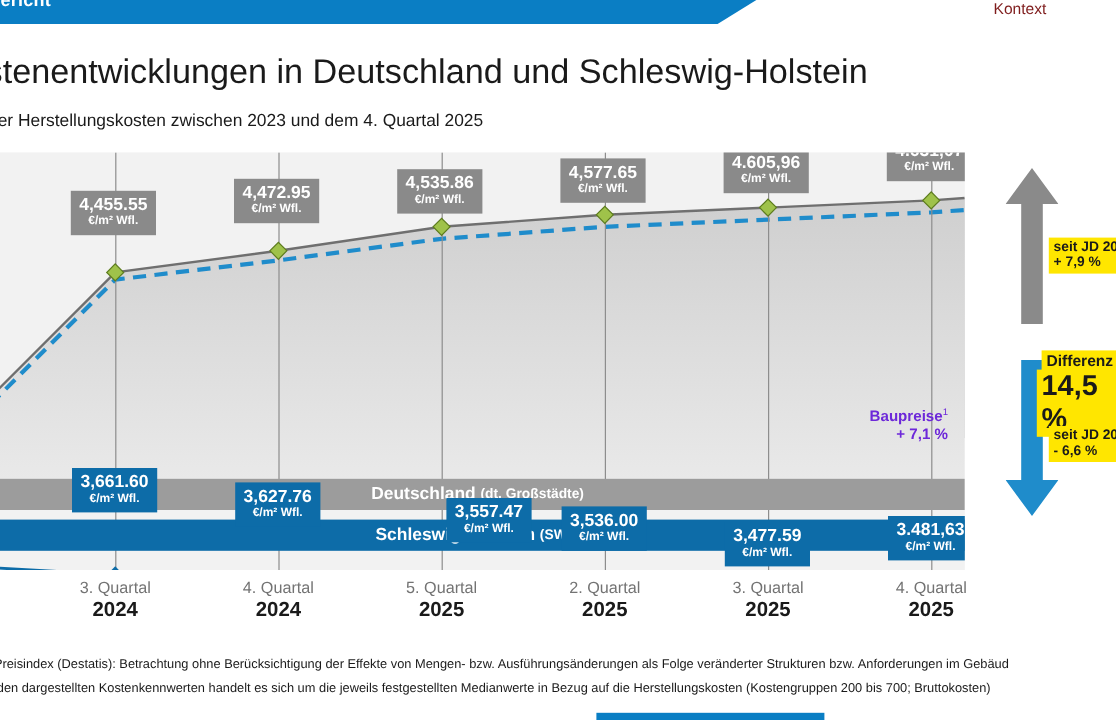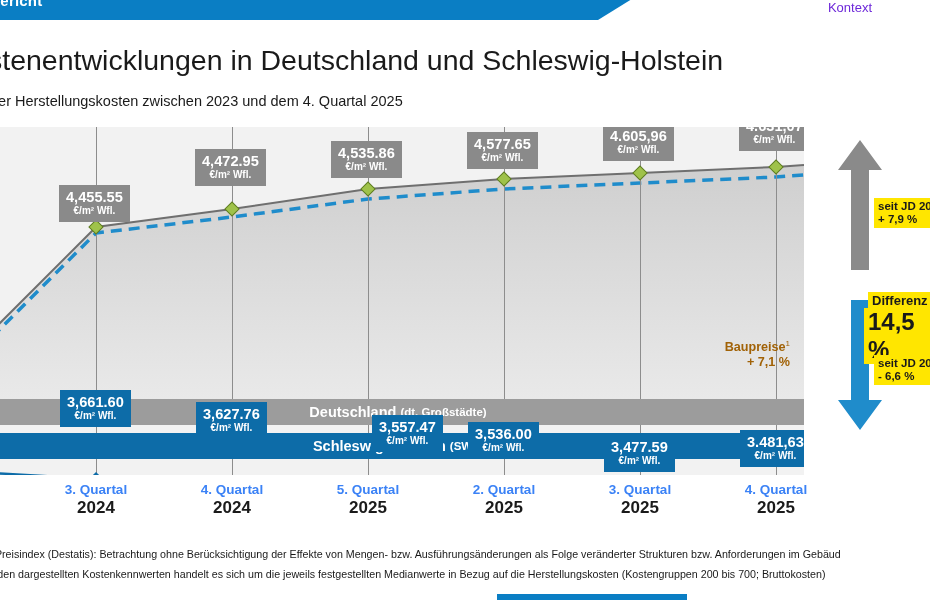--- a/index.html
+++ b/index.html
@@ -25,21 +25,21 @@
     -webkit-clip-path: polygon(0 0, 100% 0, 94% 100%, 0 100%);
     clip-path: polygon(0 0, 100% 0, 94% 100%, 0 100%);
   }
   .topbar-left-text {
     position: absolute; left: 10px; top: -2px;
     color: #ffffff; font-size: 15px; font-weight: bold;
     letter-spacing: .2px;
   }
   .topbar-right {
     position: absolute; right: 58px; top: 0px;
-    color: #6d28d9; font-size: 13px;
+    color: #7f1d1d; font-size: 13px;
   }
 
   
   .headline {
     position: absolute; left: -12px; top: 44px;
     font-size: 28.5px; color: #1a1a1a;
     white-space: nowrap;
   }
   .subline {
     position: absolute; left: -10px; top: 93px;
@@ -99,29 +99,29 @@
     font-size: 14.6px;
     font-weight: bold;
     white-space: nowrap;
   }
   .lbl .unit { display: block; font-size: 10px; font-weight: bold; }
   .lbl.grey { background: #8a8a8a; }
   .lbl.blue { background: #0d6ca8; }
 
   .baupreise {
     position: absolute; right: 14px; top: 212px;
-    color: #a16207; font-size: 12.6px; font-weight: bold;
+    color: #6d28d9; font-size: 12.6px; font-weight: bold;
     text-align: right; line-height: 1.2;
   }
   .baupreise sup { font-size: 8px; font-weight: normal; }
 
   
   .xlabels { position: absolute; left: -8px; top: 482px; width: 812px; height: 60px; }
   .xtick { position: absolute; text-align: center; width: 120px; }
-  .xtick .q { font-size: 13.5px; color: #3b82f6; font-weight: bold; }
+  .xtick .q { font-size: 13.5px; color: #737373; }
   .xtick .y { font-size: 17px; font-weight: bold; color: #1a1a1a; margin-top: 1px; }
 
   
   .side { position: absolute; left: 824px; top: 140px; width: 110px; height: 300px; }
   .arrow-up, .arrow-dn {
     position: absolute; left: 14px; width: 44px;
   }
   .badge {
     position: absolute;
     background: #ffe600; color: #1a1a1a;
@@ -218,21 +218,21 @@
           <rect x="643" y="393" width="10" height="10" fill="#0d6ca8" transform="rotate(45 648 398)"></rect>
           <rect x="779" y="395" width="10" height="10" fill="#0d6ca8" transform="rotate(45 784 400)"></rect>
         </g>
       </svg>
 
       <div class="baupreise">
         <span>Baupreise</span><sup>1</sup><br>
         <span>+ 7,1 %</span>
       </div>
 
-      <div class="lbl grey" style="left:67px; top:32px;margin-top:26px;">
+      <div class="lbl grey" style="left:67px; top:32px;">
         <span>4,455.55</span>
         <span class="unit">€/m² Wfl.</span>
       </div>
       <div class="lbl grey" style="left:203px; top:22px;">
         <span>4,472.95</span>
         <span class="unit">€/m² Wfl.</span>
       </div>
       <div class="lbl grey" style="left:339px; top:14px;">
         <span>4,535.86</span>
         <span class="unit">€/m² Wfl.</span>

